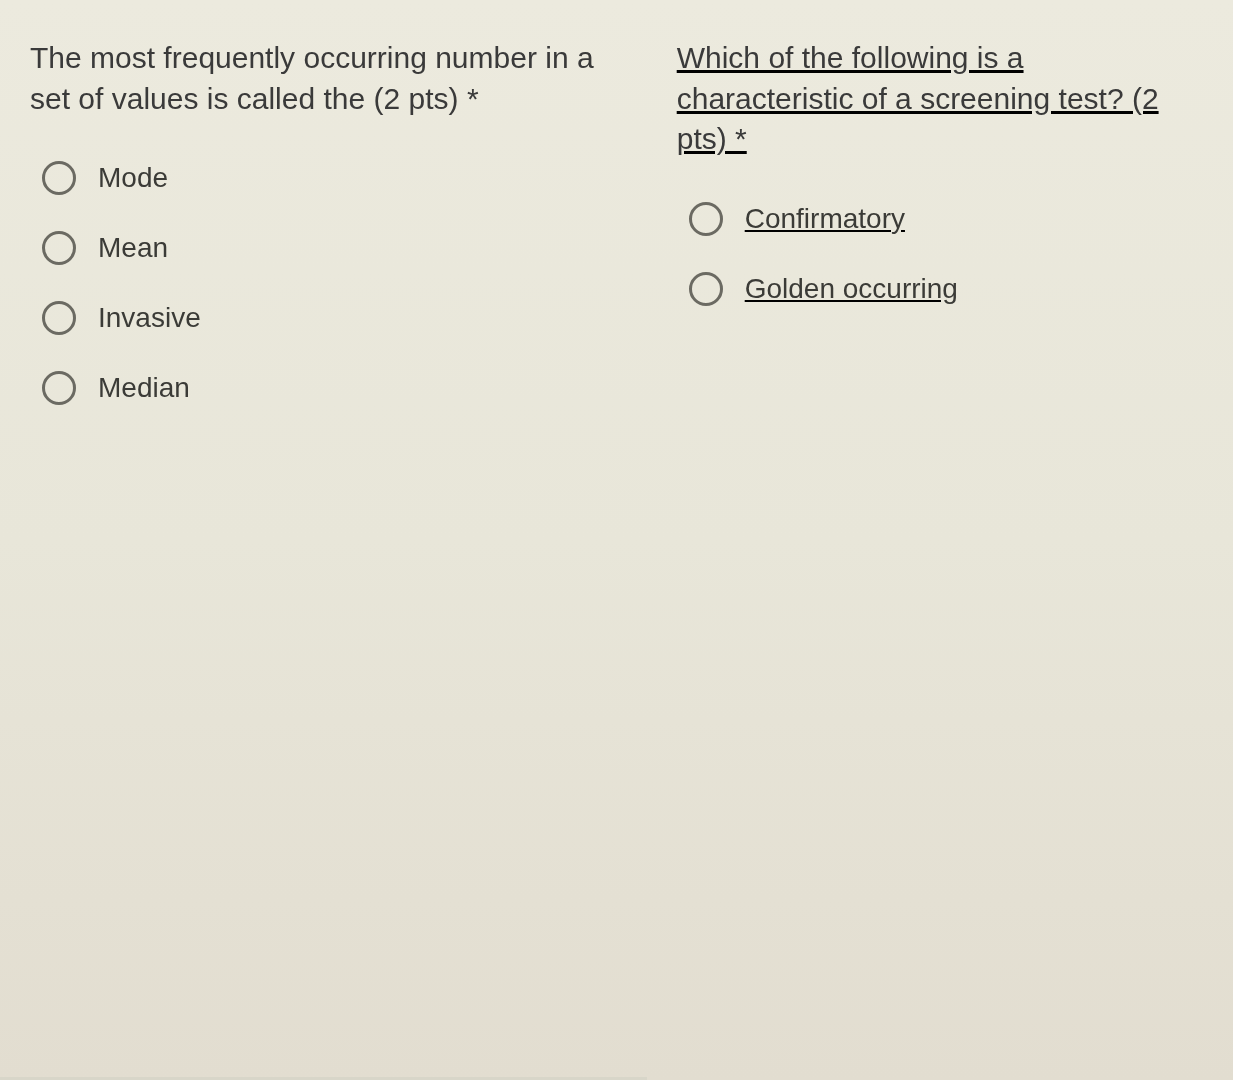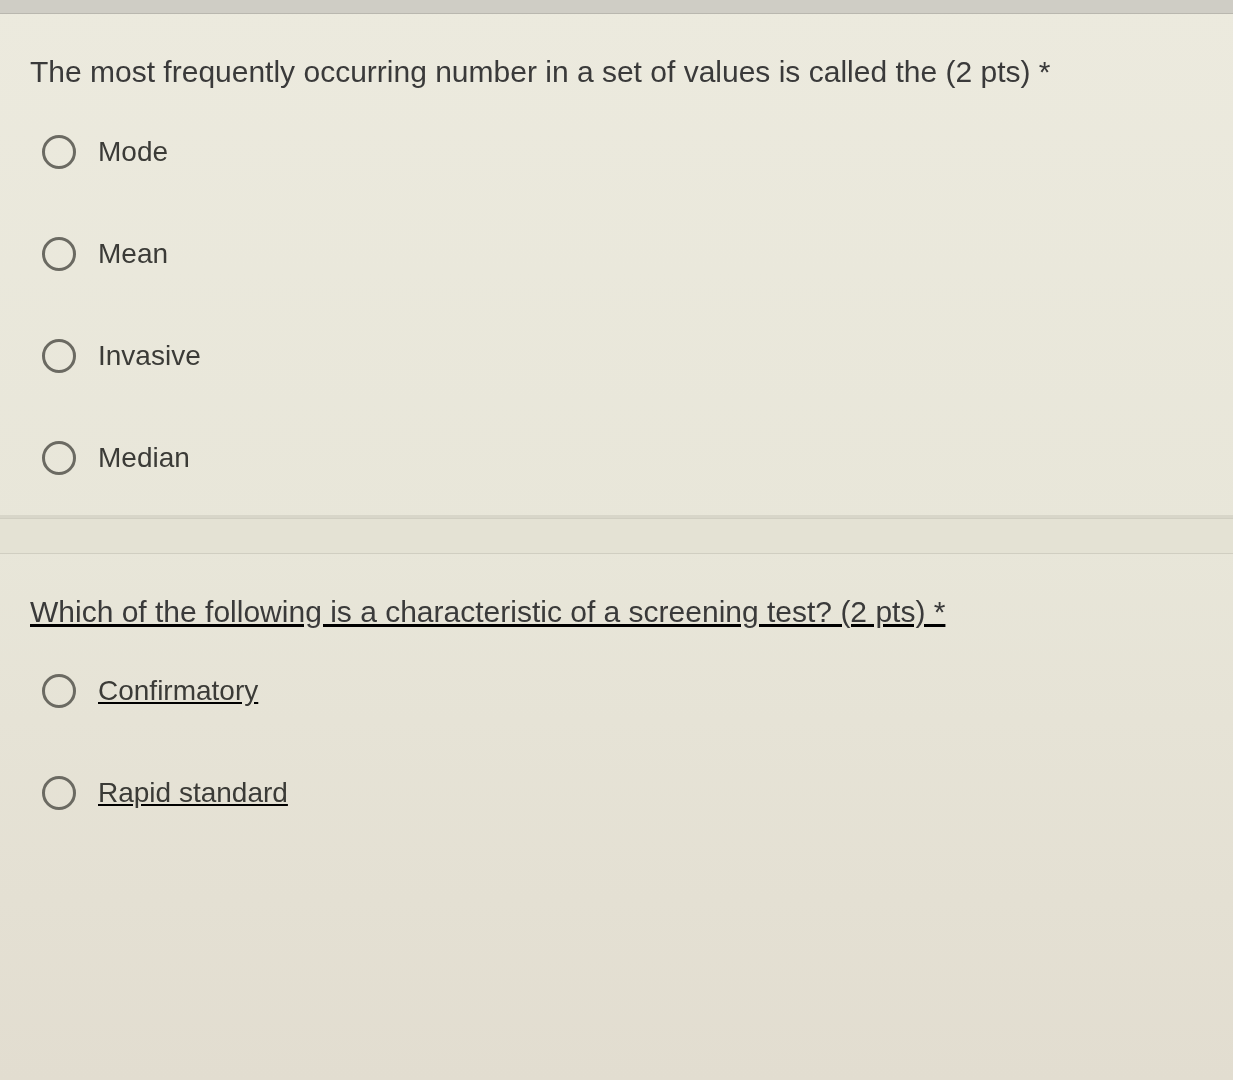--- a/index.html
+++ b/index.html
@@ -7,21 +7,21 @@
     width: 1233px;
     height: 1080px;
     font-family: Arial, Helvetica, sans-serif;
     background: #d8d7cb;
   }
   .page {
     width: 100%;
     height: 100%;
     background: linear-gradient(180deg, #eceade 0%, #e8e6d9 50%, #e2ddd0 100%);
     display: flex;
-    flex-direction: column;
+    flex-direction: row;
   }
   .top-sliver {
     height: 14px;
     background: #cfcdc5;
     border-bottom: 1px solid #b9b7af;
   }
   .card {
     padding: 38px 30px 40px 30px;
     border-bottom: 3px solid #d8d6c9;
   }
@@ -29,21 +29,21 @@
   .question-text {
     font-size: 30px;
     color: #3a3a3a;
     line-height: 1.35;
     margin-bottom: 42px;
     font-weight: 400;
   }
   .options {
     display: flex;
     flex-direction: column;
-    gap: 68px;
+    gap: 36px;
     padding-left: 12px;
     margin-top: 39px;
   }
   .option {
     display: flex;
     align-items: center;
     gap: 22px;
     cursor: pointer;
   }
   .radio {
@@ -97,17 +97,17 @@
 
   <div class="card">
     <div class="question-text">Which of the following is a characteristic of a screening test? (2 pts) *</div>
     <div class="options">
       <div class="option">
         <div class="radio"></div>
         <div class="option-label">Confirmatory</div>
       </div>
       <div class="option">
         <div class="radio"></div>
-        <div class="option-label">Rapid standard</div>
+        <div class="option-label">Golden occurring</div>
       </div>
     </div>
   </div>
 </div>
 
 </body></html>

